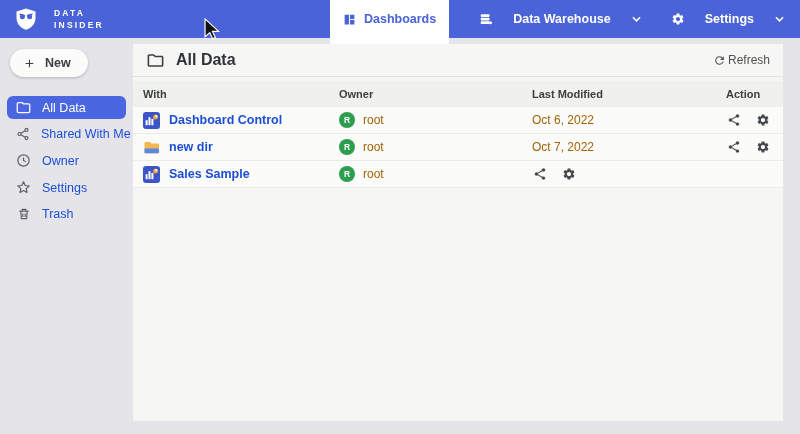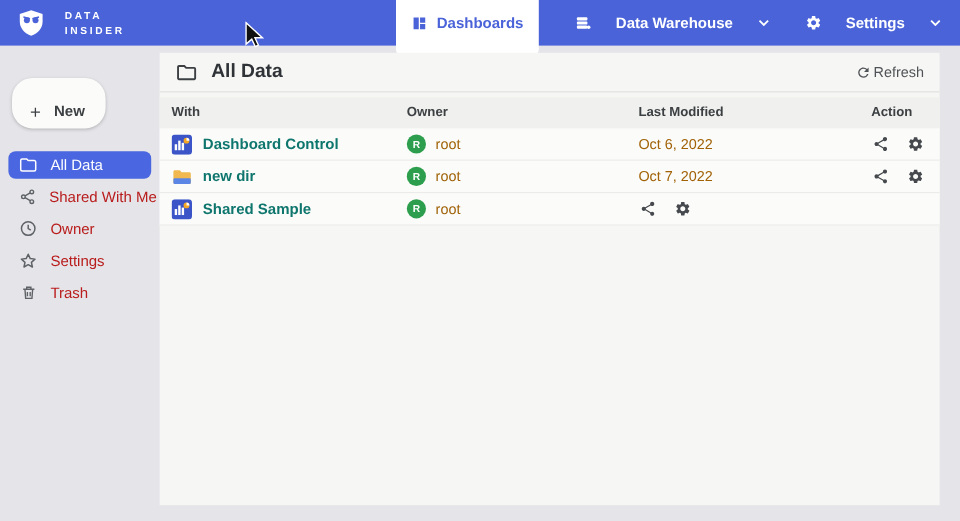--- a/index.html
+++ b/index.html
@@ -54,44 +54,44 @@
   .chev { margin-left: 1px; }
 
   
   .sidebar {
     position: absolute;
     left: 0; top: 38px; bottom: 0;
     width: 133px;
     padding-top: 11px;
   }
   .new-btn {
-    margin: 16px 0 15px 10px;
+    margin: 0 0 15px 10px;
     background: #fbfbfa;
     border: none;
     border-radius: 17px;
-    padding: 21px 17px 7px 13px;
+    padding: 7px 17px 7px 13px;
     display: inline-flex;
     align-items: flex-end;
     gap: 9px;
     font-family: "Liberation Sans", sans-serif;
     font-size: 12.5px;
     font-weight: 700;
     color: #3c4043;
     box-shadow: 0 1px 3px rgba(0,0,0,.22);
     cursor: pointer;
   }
   .side-item {
     display: flex;
     align-items: center;
     gap: 11px;
     margin: 4px 7px;
     padding: 4px 9px;
     border-radius: 6px;
     font-size: 12.5px;
-    color: #b91c1c;
+    color: #1d4ed8;
     cursor: pointer;
     white-space: nowrap;
   }
   .side-item .icn { display: flex; width: 15px; justify-content: center; }
   .side-item svg { stroke: #5f6368; fill: none; }
   .side-item.active { background: #4a66e0; color: #fff; font-weight: 400; }
   .side-item.active svg { stroke: #fff; }
 
   
   .content-card {
@@ -139,21 +139,21 @@
     font-weight: 700;
     color: #3c4043;
   }
   .data-row {
     height: 27px;
     background: #fbfbf9;
     border-bottom: 1px solid #ebebe9;
     cursor: pointer;
   }
   .name-cell { display: flex; align-items: center; gap: 9px; }
-  .name-text { font-size: 12.5px; font-weight: 700; color: #0f766e; }
+  .name-text { font-size: 12.5px; font-weight: 700; color: #1d4ed8; }
   .owner-cell { display: flex; align-items: center; gap: 8px; }
   .avatar {
     width: 16px; height: 16px;
     border-radius: 50%;
     background: #2d9e4e;
     color: #fff;
     font-size: 8.5px;
     font-weight: 700;
     display: flex;
     align-items: center;
@@ -393,21 +393,21 @@
         <svg class="svg-dashboard-file" width="17" height="17" viewBox="0 0 17 17">
           <rect width="17" height="17" rx="3" fill="#3b55c8"></rect>
           <rect x="2.6" y="8.2" width="2" height="5" fill="#fff"></rect>
           <rect x="5.5" y="5.2" width="2" height="8" fill="#fff"></rect>
           <rect x="8.4" y="7" width="2" height="6.2" fill="#fff"></rect>
           <circle cx="12.4" cy="5.2" r="2.4" fill="#f5a623"></circle>
           <path d="M12.4 5.2 V2.8 A2.4 2.4 0 0 1 14.8 5.2 Z" fill="#ffffff"></path>
         </svg>
 
       </span>
-      <span class="name-text">Shared Sample</span>
+      <span class="name-text">Sales Sample</span>
     </div>
     <div class="owner-cell">
       <span class="avatar">R</span>
       <span class="owner-name">root</span>
     </div>
     <div class="action-cell">
       <button class="action-btn">
         <svg width="14" height="14" viewBox="0 0 24 24" fill="#46494d">
               <path d="M18 16.08c-.76 0-1.44.3-1.96.77L8.91 12.7c.05-.23.09-.46.09-.7s-.04-.47-.09-.7l7.05-4.11c.54.5 1.25.81 2.04.81 1.66 0 3-1.34 3-3s-1.34-3-3-3-3 1.34-3 3c0 .24.04.47.09.7L8.04 9.81C7.5 9.31 6.79 9 6 9c-1.66 0-3 1.34-3 3s1.34 3 3 3c.79 0 1.5-.31 2.04-.81l7.12 4.16c-.05.21-.08.43-.08.65 0 1.61 1.31 2.92 2.92 2.92 1.61 0 2.92-1.31 2.92-2.92s-1.31-2.92-2.92-2.92z"></path>
             </svg>

